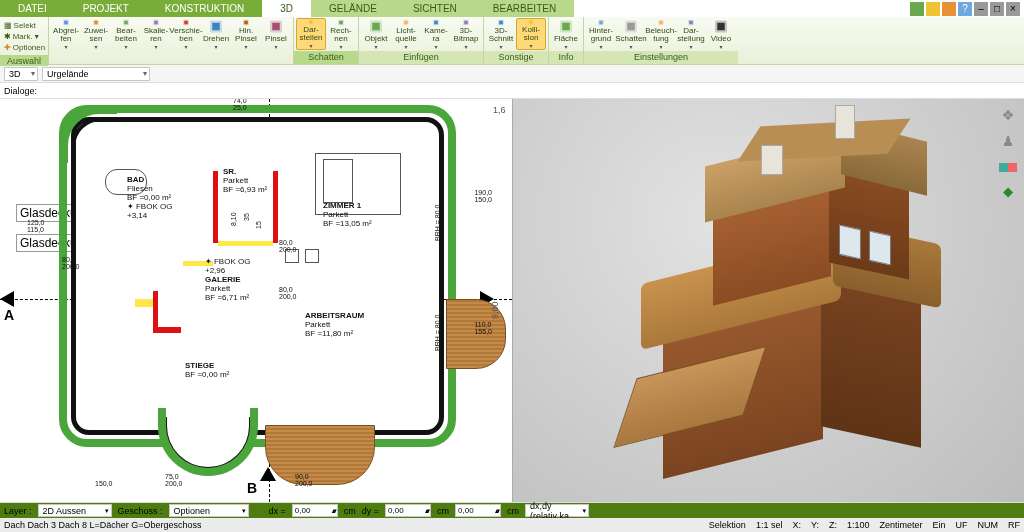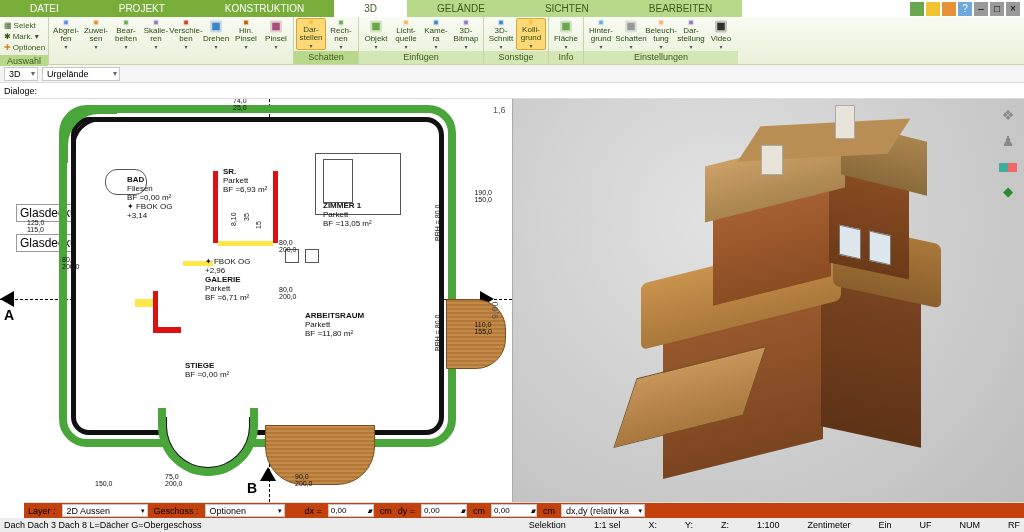--- a/index.html
+++ b/index.html
@@ -1,19 +1,19 @@
 <!DOCTYPE html>
 <html><head>
 <meta charset="utf-8">
 <style>
   * { box-sizing: border-box; margin: 0; padding: 0; }
   body { font-family: Tahoma, Arial, sans-serif; font-size: 10px; background: #fff; overflow: hidden; width: 1024px; height: 532px; position: relative; }
 
   .menubar { height: 17px; display: flex; background: #fff; }
-  .menubar .tab { padding: 2px 30px; font-size: 10px; color: #fff; display: flex; align-items: center; cursor: pointer; }
+  .menubar .tab { padding: 2px 18px; font-size: 10px; color: #fff; display: flex; align-items: center; cursor: pointer; }
   .menubar .tab.green   { background: #79ad3a; }
   .menubar .tab.lime    { background: #b8d98a; color:#3b5a1a;}
   .menubar .tab.active  { background: #fff; color: #3b5a1a; }
   .menubar .icons { margin-left: auto; display:flex; gap:2px; padding-right:4px; align-items:center;}
   .menubar .icons .ic { width:14px; height:14px; display:flex;align-items:center;justify-content:center;font-size:10px;}
 
   .ribbon { height: 48px; display: flex; background: linear-gradient(#f8fbf2,#e9f0d9); border-bottom:1px solid #c7d4a6; }
   .ribbon-group { border-right: 1px solid #c7d4a6; display:flex; flex-direction:column; }
   .ribbon-group.hdr-green .hdr { background:#b8d98a; }
   .ribbon-group.hdr-lime  .hdr { background:#d4e6b4; }
@@ -64,27 +64,27 @@
 
   
   .house { position:absolute; top:10px; left:120px; width:300px; height:370px;}
   .roof { position:absolute; }
   .wall3d{position:absolute;}
   .chimney{position:absolute; background:#e8e4da; border:1px solid #aaa;}
 
   .right-tools { position:absolute; top:6px; right:6px; display:flex; flex-direction:column; gap:6px;}
   .right-tools .t { width:20px; height:20px; display:flex; align-items:center; justify-content:center; font-size:14px; cursor:pointer;}
 
-  .bottombar { position:absolute; left:0; right:0; bottom:14px; height:16px; background:#c2410c; border-top:1px solid #ddd; display:flex; align-items:center; gap:6px; padding:0 4px; font-size:9px;margin-left:24px;}
+  .bottombar { position:absolute; left:0; right:0; bottom:14px; height:16px; background:#4d7c0f; border-top:1px solid #ddd; display:flex; align-items:center; gap:6px; padding:0 4px; font-size:9px;}
   .bottombar .combo { border:1px solid #c7c7c7; background:#fff; height:13px; padding:0 12px 0 4px; font-size:9px; display:flex;align-items:center; position:relative;}
   .bottombar .combo::after{content:"▾"; position:absolute; right:2px; font-size:7px;}
   .bottombar .spin { border:1px solid #c7c7c7; background:#fff; width:46px; height:13px; font-size:8px; display:flex;align-items:center; padding:0 2px;}
   .bottombar .spin::after{content:"▴▾"; font-size:7px; margin-left:auto; letter-spacing:-2px; line-height:5px;}
   .statusbar { position:absolute; left:0; right:0; bottom:0; height:14px; background:#ececec; display:flex; align-items:center; padding:0 4px; font-size:9px; gap:12px;}
-  .statusbar .r { margin-left:auto; display:flex; gap:28px;}
+  .statusbar .r { margin-left:auto; display:flex; gap:10px;}
 </style>
 </head>
 <body>
 
 <div class="menubar">
   <div class="tab green">DATEI</div>
   <div class="tab green">PROJEKT</div>
   <div class="tab green">KONSTRUKTION</div>
   <div class="tab active">3D</div>
   <div class="tab lime">GELÄNDE</div>
@@ -266,21 +266,21 @@
           <div class="lbl">3D-
 Schnitt</div>
           <div class="arr">▾</div>
         </div>
         <div class="rbtn active">
           <svg class="ico" viewBox="0 0 20 20">
             <rect x="2" y="2" width="16" height="16" rx="2" fill="#f1c232" opacity=".25"></rect>
             <rect x="5" y="5" width="10" height="10" fill="#f1c232"></rect>
           </svg>
           <div class="lbl">Kolli-
-grund</div>
+sion</div>
           <div class="arr">▾</div>
         </div>
       </div>
     <div class="hdr">Sonstige</div>
   </div>
 
   <div class="ribbon-group hdr-lime">
     <div class="btns" id="grp-info">
         <div class="rbtn">
           <svg class="ico" viewBox="0 0 20 20">
@@ -339,21 +339,21 @@
           <div class="lbl">Video</div>
           <div class="arr">▾</div>
         </div>
       </div>
     <div class="hdr">Einstellungen</div>
   </div>
 </div>
 
 <div class="navrow">
   <div class="combo" style="width:34px">3D</div>
-  <div class="combo" style="width:78px">Urgelände</div>
+  <div class="combo" style="width:108px">Urgelände</div>
 </div>
 <div class="dialogrow">
   <span>Dialoge:</span>
 </div>
 
 <div class="workspace">
 
   <div class="pane">
     <span class="glass-tag" style="top:105px;left:4px">Glasdeckung</span>
     <span class="glass-tag" style="top:135px;left:4px">Glasdeckung</span>
@@ -478,33 +478,33 @@
       <div class="chimney" style="top:-4px;left:202px;width:20px;height:34px"></div>
       <div class="chimney" style="top:36px;left:128px;width:22px;height:30px"></div>
 
       <div class="wall3d" style="top:256px;left:-8px;width:130px;height:64px;background:linear-gradient(#c79459,#a9783f);transform:skewY(-14deg) skewX(-20deg);border:1px solid #7a5425"></div>
     </div>
   </div>
 </div>
 
 <div class="bottombar">
   <span>Layer :</span>
-  <div class="combo" style="width:86px">2D Aussen</div>
+  <div class="combo" style="width:74px">2D Aussen</div>
   <span>Geschoss :</span>
   <div class="combo" style="width:80px">Optionen</div>
   <span style="width:8px"></span>
   <span>dx =</span>
   <div class="spin">0,00</div>
   <span>cm</span>
   <span>dy =</span>
   <div class="spin">0,00</div>
   <span>cm</span>
   <div class="spin">0,00</div>
   <span>cm</span>
-  <div class="combo" style="width:84px">dx,dy (relativ ka</div>
+  <div class="combo" style="width:64px">dx,dy (relativ ka</div>
 </div>
 
 <div class="statusbar">
   <span>Dach Dach 3 Dach 8 L=Dächer G=Obergeschoss</span>
   <div class="r">
     <span>Selektion</span>
     <span>1:1 sel</span>
     <span>X:</span>
     <span>Y:</span>
     <span>Z:</span>

